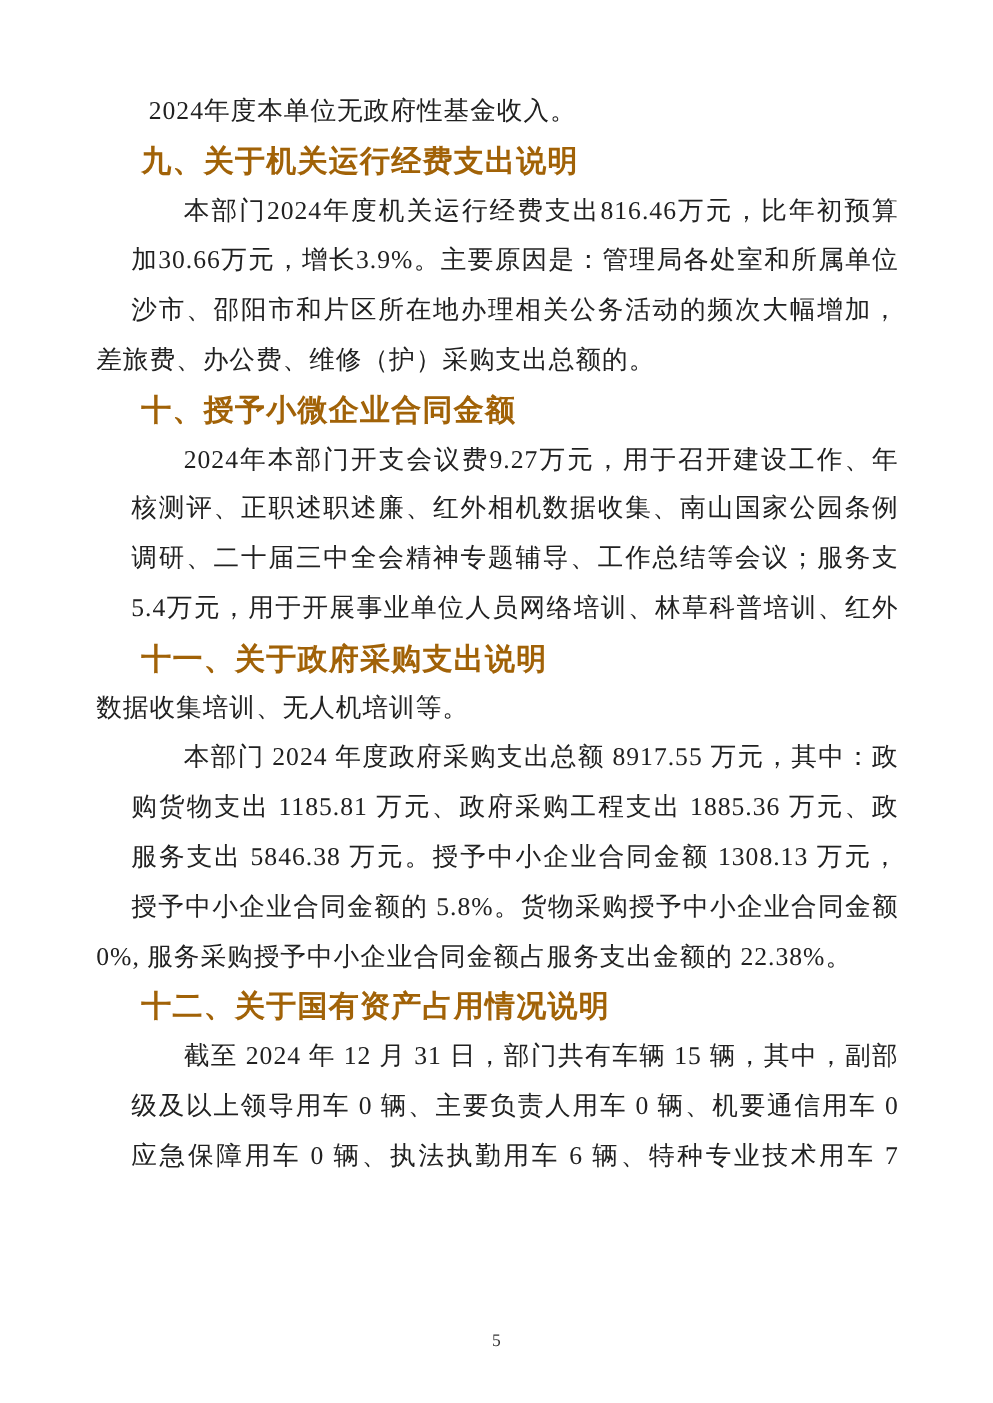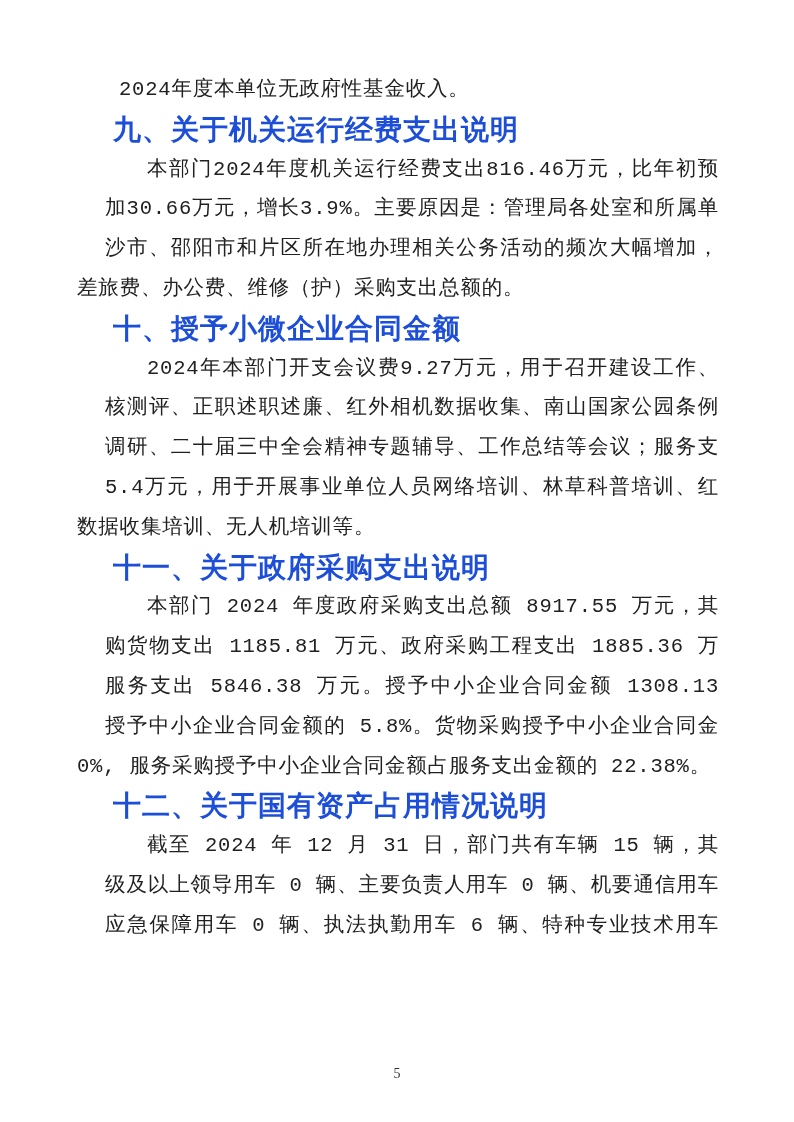--- a/index.html
+++ b/index.html
@@ -21,29 +21,29 @@
     top: 70px;
     width: 642px;
   }
   .line {
     height: 39.8px;
     line-height: 39.8px;
     color: #212121;
     overflow: hidden;
   }
   .body {
-    font-family: Liberation Mono, monospace;
+    font-family: Liberation Serif, serif;
     font-size: 20.5px;
     letter-spacing: 0.8px;
   }
   .heading {
     font-family: "Liberation Sans", "DejaVu Sans", sans-serif;
     font-weight: 700;
-    font-size: 28px;
-    color: #1d4ed8;
+    font-size: 24px;
+    color: #a16207;
     text-indent: 36px;
     letter-spacing: 1px;
   }
   .indent {
     text-indent: 42px;
   }
   .justify {
     text-align: justify;
     text-align-last: justify;
     margin-left: 28px;
@@ -68,22 +68,22 @@
     <div class="line heading">九、关于机关运行经费支出说明</div>
     <div class="line body indent justify">本部门2024年度机关运行经费支出816.46万元，比年初预算数增</div>
     <div class="line body justify">加30.66万元，增长3.9%。主要原因是：管理局各处室和所属单位赴长</div>
     <div class="line body justify">沙市、邵阳市和片区所在地办理相关公务活动的频次大幅增加，导致</div>
     <div class="line body">差旅费、办公费、维修（护）采购支出总额的。</div>
     <div class="line heading">十、授予小微企业合同金额</div>
     <div class="line body indent justify">2024年本部门开支会议费9.27万元，用于召开建设工作、年度考</div>
     <div class="line body justify">核测评、正职述职述廉、红外相机数据收集、南山国家公园条例立法</div>
     <div class="line body justify">调研、二十届三中全会精神专题辅导、工作总结等会议；服务支出</div>
     <div class="line body justify">5.4万元，用于开展事业单位人员网络培训、林草科普培训、红外相机</div>
+    <div class="line heading">十一、关于政府采购支出说明</div>
     <div class="line body">数据收集培训、无人机培训等。</div>
-    <div class="line heading">十一、关于政府采购支出说明</div>
     <div class="line body indent justify">本部门 2024 年度政府采购支出总额 8917.55 万元，其中：政府采</div>
     <div class="line body justify">购货物支出 1185.81 万元、政府采购工程支出 1885.36 万元、政府采购</div>
     <div class="line body justify">服务支出 5846.38 万元。授予中小企业合同金额 1308.13 万元，占政府</div>
     <div class="line body justify">授予中小企业合同金额的 5.8%。货物采购授予中小企业合同金额占货</div>
     <div class="line body">0%, 服务采购授予中小企业合同金额占服务支出金额的 22.38%。</div>
     <div class="line heading">十二、关于国有资产占用情况说明</div>
     <div class="line body indent justify">截至 2024 年 12 月 31 日，部门共有车辆 15 辆，其中，副部（省）</div>
     <div class="line body justify">级及以上领导用车 0 辆、主要负责人用车 0 辆、机要通信用车 0 辆、</div>
     <div class="line body justify">应急保障用车 0 辆、执法执勤用车 6 辆、特种专业技术用车 7 辆、离</div>
   </div>

